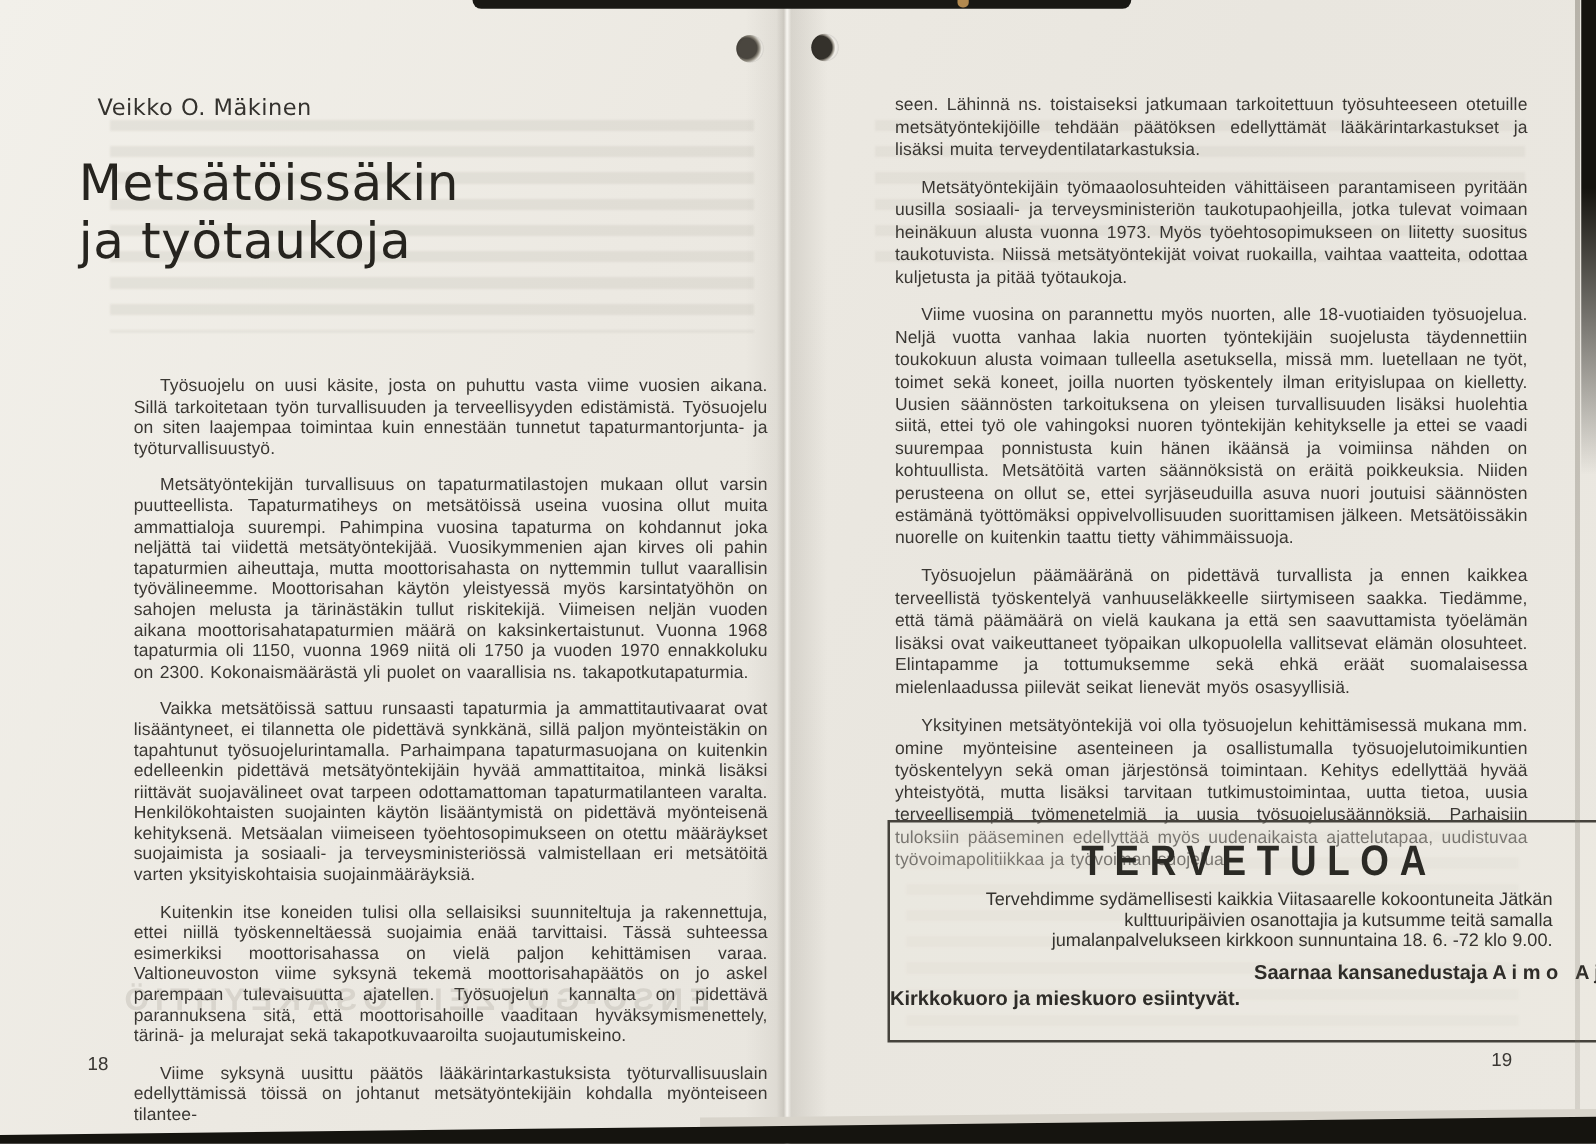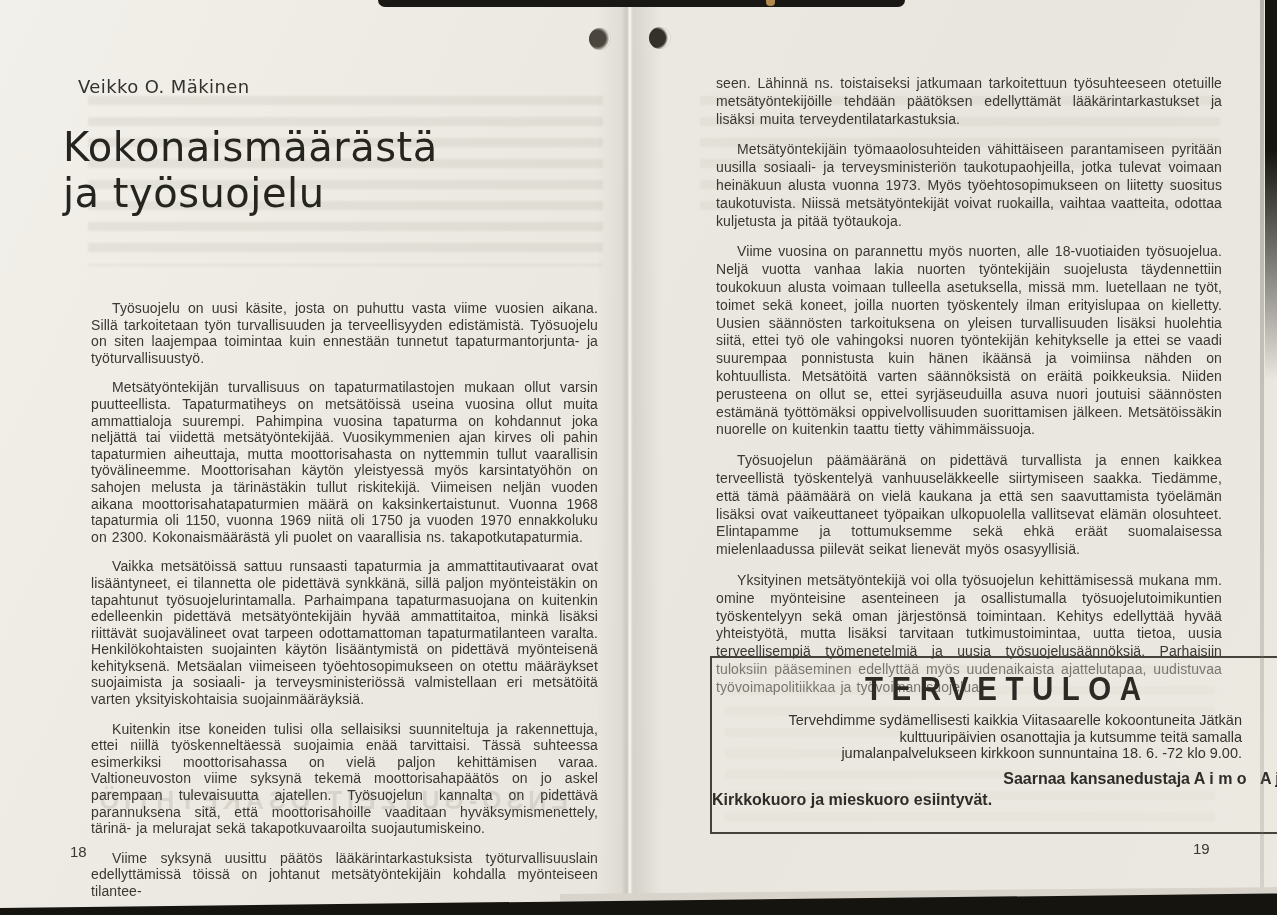--- a/index.html
+++ b/index.html
@@ -42,21 +42,21 @@
         transform:scaleX(-1);font-weight:bold;font-size:25px;letter-spacing:5px;
         color:rgba(110,104,92,.16);white-space:nowrap;}
 
   
   .author{position:absolute;left:78px;top:76px;font-family:"DejaVu Sans",sans-serif;
         font-size:18px;letter-spacing:.4px;color:#34322e;z-index:4;}
   .title{position:absolute;left:63px;top:124px;font-family:"DejaVu Sans",sans-serif;
         font-size:40px;line-height:46px;color:#26241f;z-index:4;letter-spacing:.5px;}
   .body-text{position:absolute;z-index:4;color:#3a3733;text-align:justify;
         word-spacing:1px;letter-spacing:.1px;}
-  .body-left{left:78px;top:287px;width:533px;font-size:14px;line-height:16.6px;}
+  .body-left{left:94px;top:287px;width:533px;font-size:14px;line-height:16.6px;}
   .body-right{left:703px;top:62px;width:532px;font-size:14px;line-height:17.8px;}
   .body-text p{margin:13px;}
   .body-text p.ind{text-indent:21px;}
   .pagenum{position:absolute;z-index:4;font-size:15px;color:#3a3733;}
   .pn18{left:70px;top:843px;}
   .pn19{left:1193px;top:840px;}
 
   
   .ad{position:absolute;left:710px;top:656px;width:586px;height:178px;z-index:4;
         border:2px solid #45423c;box-sizing:border-box;color:#2e2c28;overflow:hidden;
@@ -78,22 +78,22 @@
   <div class="bleed-rows b1"></div>
   <div class="bleed-rows b2"></div>
   <div class="bleed-rows b3"></div>
   <div class="bleed-mirror">ENSO-GUTZEIT OSAKEYHTIÖ</div>
 
   <div class="gutter"></div>
 
   <div>
     <div class="author">Veikko O. Mäkinen</div>
     <div class="title">
-      <div>Kokonaismäärästä</div>
-      <div>ja työsuojelu</div>
+      <div>Metsätöissäkin</div>
+      <div>ja työtaukoja</div>
     </div>
     <div class="body-text body-left">
       <p class="ind">Työsuojelu on uusi käsite, josta on puhuttu vasta viime vuosien aikana. Sillä tarkoitetaan työn turvallisuuden ja terveellisyyden edistämistä. Työsuojelu on siten laajempaa toimintaa kuin ennestään tunnetut tapaturmantorjunta- ja työturvallisuustyö.</p>
       <p class="ind">Metsätyöntekijän turvallisuus on tapaturmatilastojen mukaan ollut varsin puutteellista. Tapaturmatiheys on metsätöissä useina vuosina ollut muita ammattialoja suurempi. Pahimpina vuosina tapaturma on kohdannut joka neljättä tai viidettä metsätyöntekijää. Vuosikymmenien ajan kirves oli pahin tapaturmien aiheuttaja, mutta moottorisahasta on nyttemmin tullut vaarallisin työvälineemme. Moottorisahan käytön yleistyessä myös karsintatyöhön on sahojen melusta ja tärinästäkin tullut riskitekijä. Viimeisen neljän vuoden aikana moottorisahatapaturmien määrä on kaksinkertaistunut. Vuonna 1968 tapaturmia oli 1150, vuonna 1969 niitä oli 1750 ja vuoden 1970 ennakkoluku on 2300. Kokonaismäärästä yli puolet on vaarallisia ns. takapotkutapaturmia.</p>
       <p class="ind">Vaikka metsätöissä sattuu runsaasti tapaturmia ja ammattitautivaarat ovat lisääntyneet, ei tilannetta ole pidettävä synkkänä, sillä paljon myönteistäkin on tapahtunut työsuojelurintamalla. Parhaimpana tapaturmasuojana on kuitenkin edelleenkin pidettävä metsätyöntekijäin hyvää ammattitaitoa, minkä lisäksi riittävät suojavälineet ovat tarpeen odottamattoman tapaturmatilanteen varalta. Henkilökohtaisten suojainten käytön lisääntymistä on pidettävä myönteisenä kehityksenä. Metsäalan viimeiseen työehtosopimukseen on otettu määräykset suojaimista ja sosiaali- ja terveysministeriössä valmistellaan eri metsätöitä varten yksityiskohtaisia suojainmääräyksiä.</p>
       <p class="ind">Kuitenkin itse koneiden tulisi olla sellaisiksi suunniteltuja ja rakennettuja, ettei niillä työskenneltäessä suojaimia enää tarvittaisi. Tässä suhteessa esimerkiksi moottorisahassa on vielä paljon kehittämisen varaa. Valtioneuvoston viime syksynä tekemä moottorisahapäätös on jo askel parempaan tulevaisuutta ajatellen. Työsuojelun kannalta on pidettävä parannuksena sitä, että moottorisahoille vaaditaan hyväksymismenettely, tärinä- ja melurajat sekä takapotkuvaaroilta suojautumiskeino.</p>
       <p class="ind">Viime syksynä uusittu päätös lääkärintarkastuksista työturvallisuuslain edellyttämissä töissä on johtanut metsätyöntekijäin kohdalla myönteiseen tilantee-</p>
     </div>
     <div class="pagenum pn18">18</div>
   </div>

